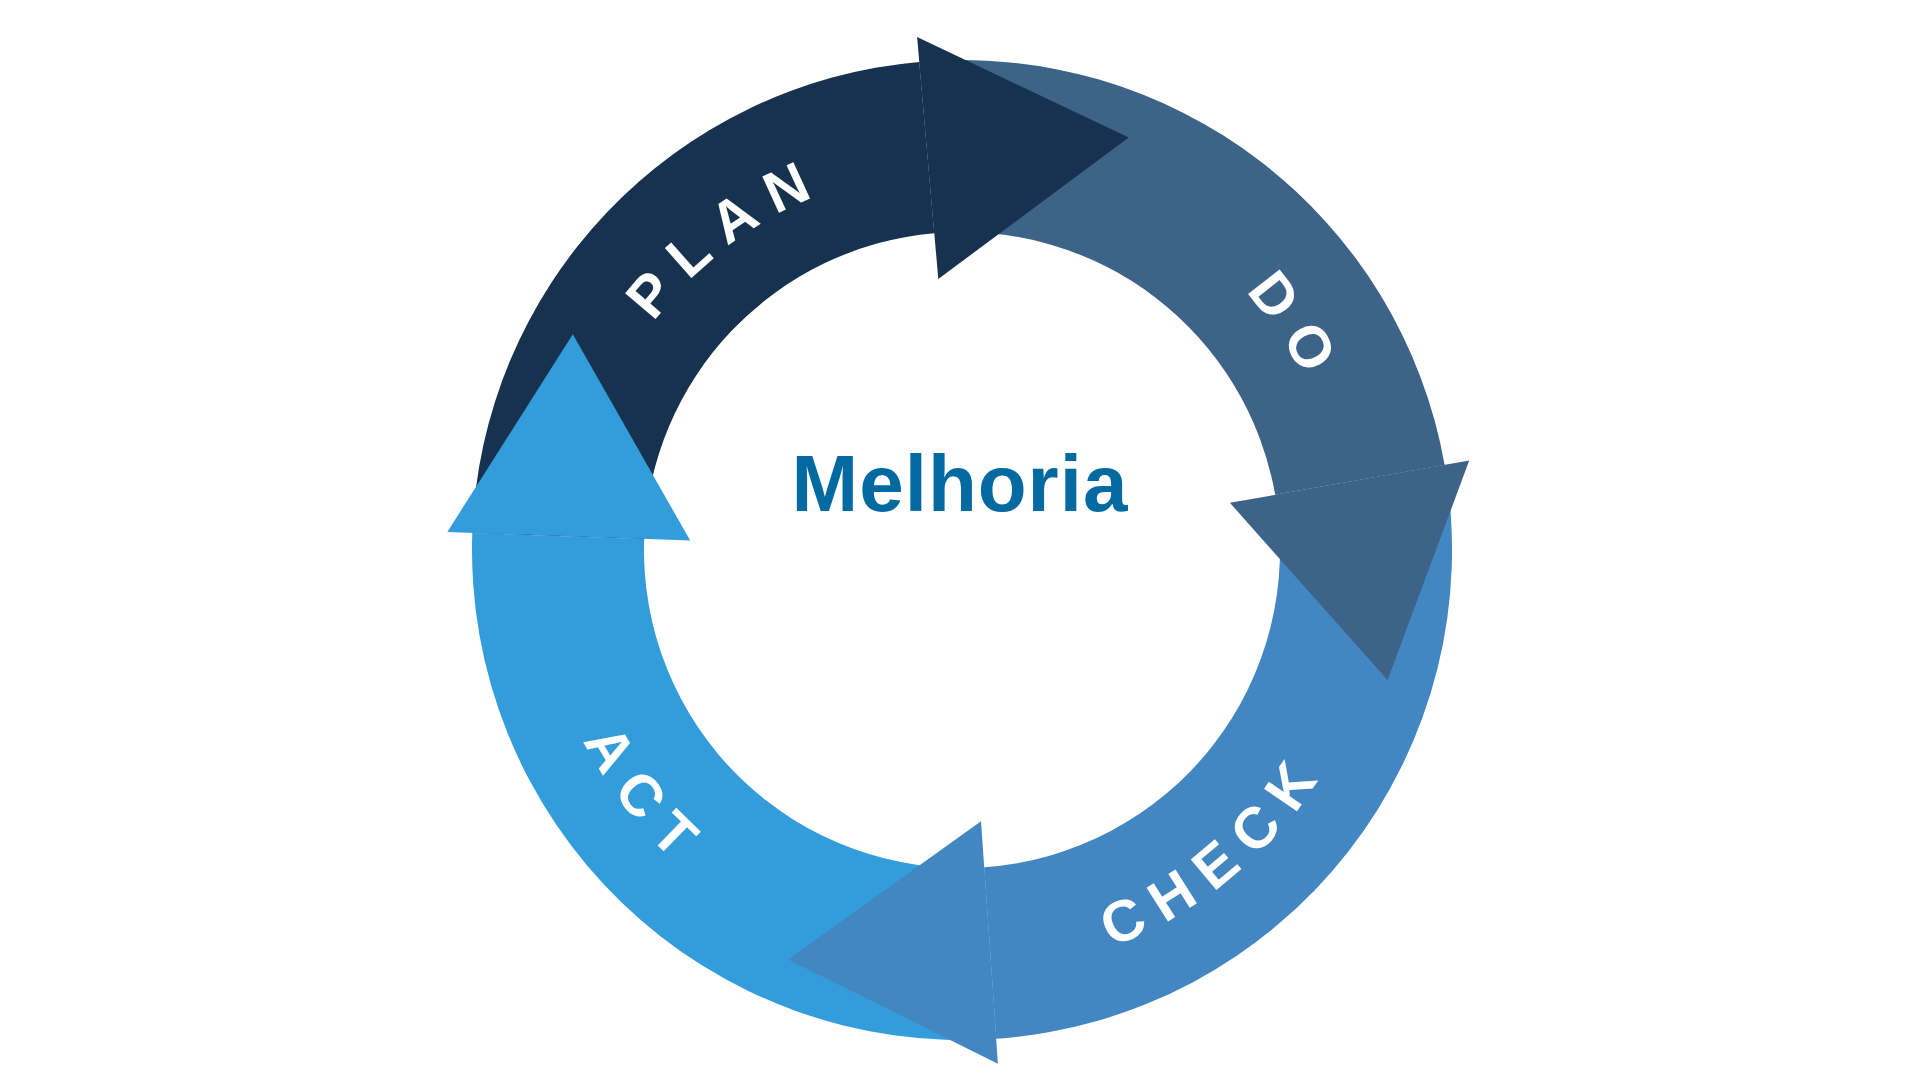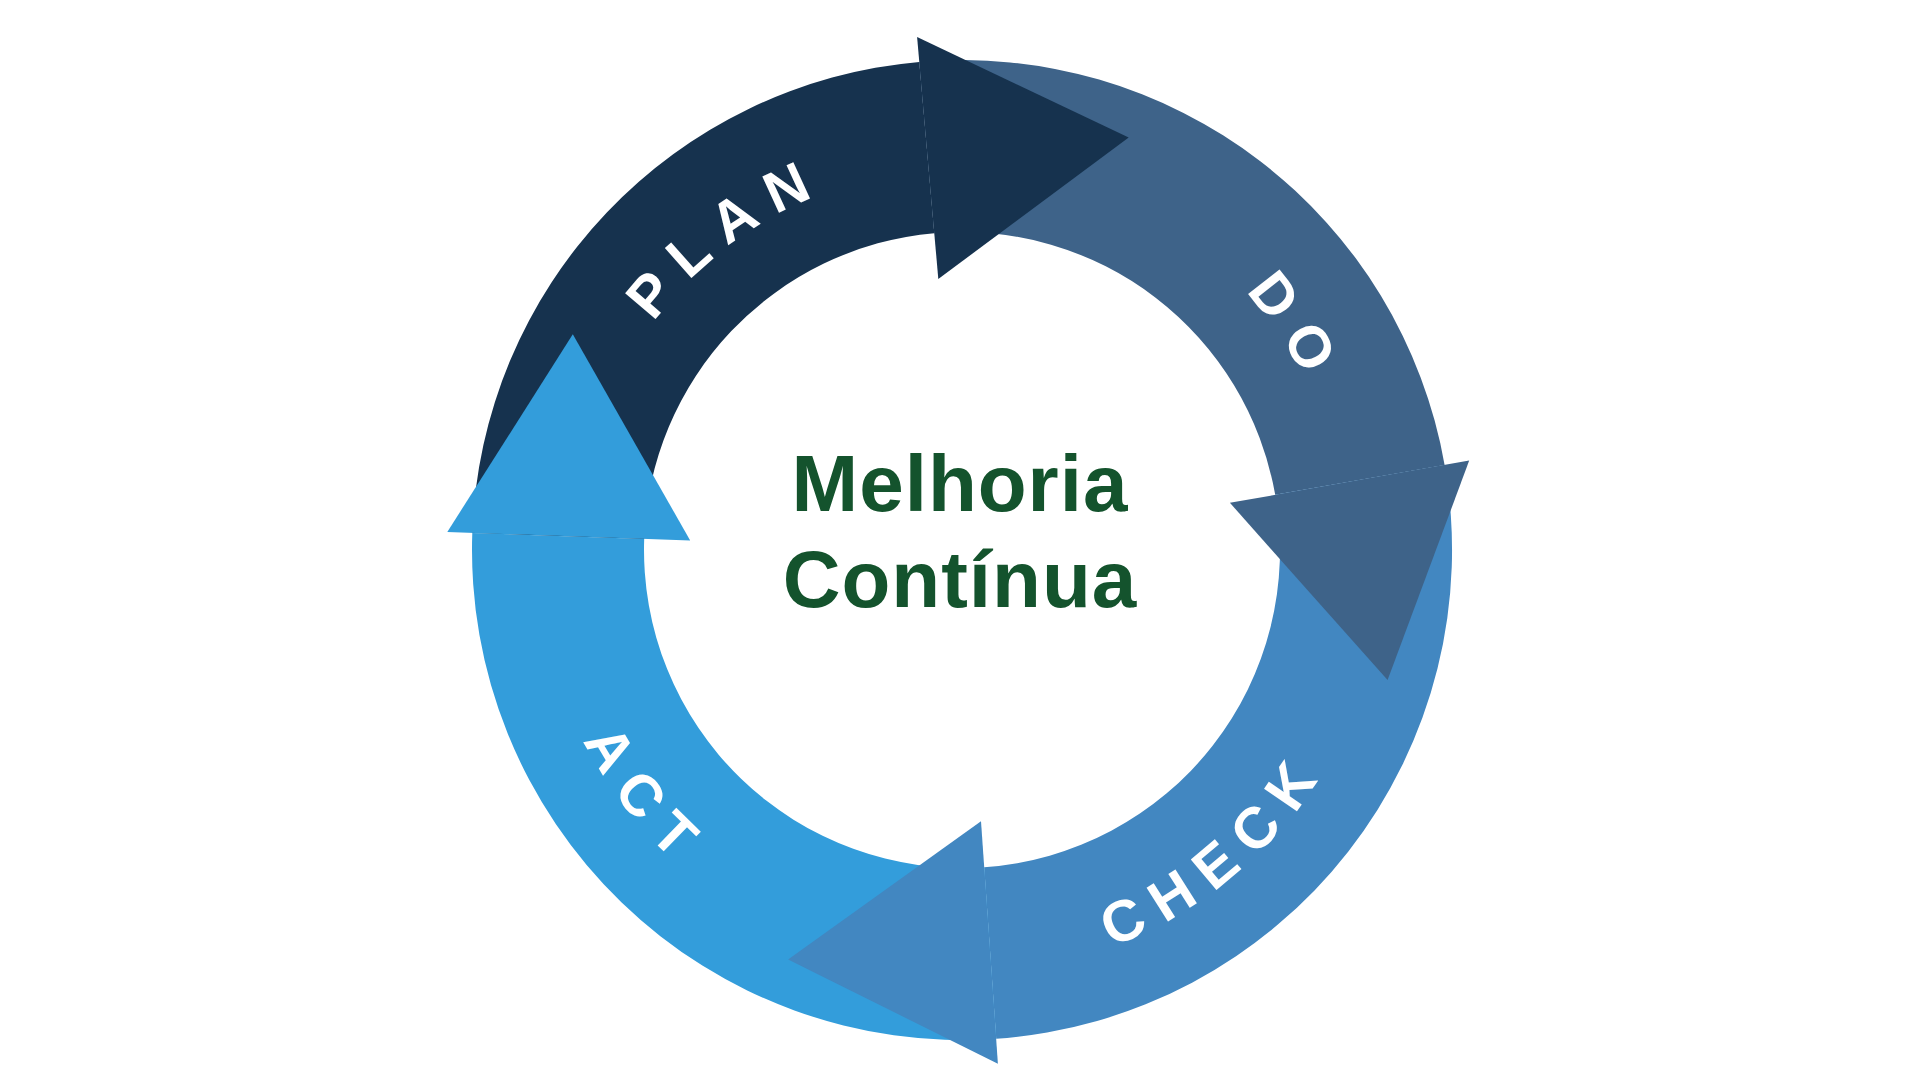--- a/index.html
+++ b/index.html
@@ -41,17 +41,16 @@
       <path d="M 996.2 1038.8 A 490 490 0 0 1 472.3 532.9 L 644.2 538.9 A 318 318 0 0 0 984.2 867.2 Z" fill="#339DDB"></path>
       <path d="M 938.3 279.0 L 917.1 37.0 L 1128.7 137.4 Z" fill="#16324E"></path>
       <path d="M 1229.9 502.8 L 1469.2 460.6 L 1387.6 680.1 Z" fill="#3E6389"></path>
       <path d="M 981.0 821.3 L 997.9 1063.7 L 788.1 959.6 Z" fill="#4287C1"></path>
       <path d="M 690.2 540.5 L 447.3 532.0 L 572.8 334.3 Z" fill="#339DDB"></path>
       <text font-size="58" letter-spacing="16" fill="#ffffff" text-anchor="middle" class="seg-label"><textPath href="#labelpath-plan" startOffset="50%" xlink:href="#labelpath-plan">PLAN</textPath></text>
       <text font-size="58" letter-spacing="16" fill="#ffffff" text-anchor="middle" class="seg-label"><textPath href="#labelpath-do" startOffset="50%" xlink:href="#labelpath-do">DO</textPath></text>
       <text font-size="58" letter-spacing="16" fill="#ffffff" text-anchor="middle" class="seg-label"><textPath href="#labelpath-check" startOffset="50%" xlink:href="#labelpath-check">CHECK</textPath></text>
       <text font-size="58" letter-spacing="16" fill="#ffffff" text-anchor="middle" class="seg-label"><textPath href="#labelpath-act" startOffset="50%" xlink:href="#labelpath-act">ACT</textPath></text>
     </svg>
-  <div class="center-title" style="color: #14532d;">
+  <div class="center-title" style="color: #0369a1;">
     <div>Melhoria</div>
-    <div>Contínua</div>
   </div>
 </div>
 
 </body></html>

